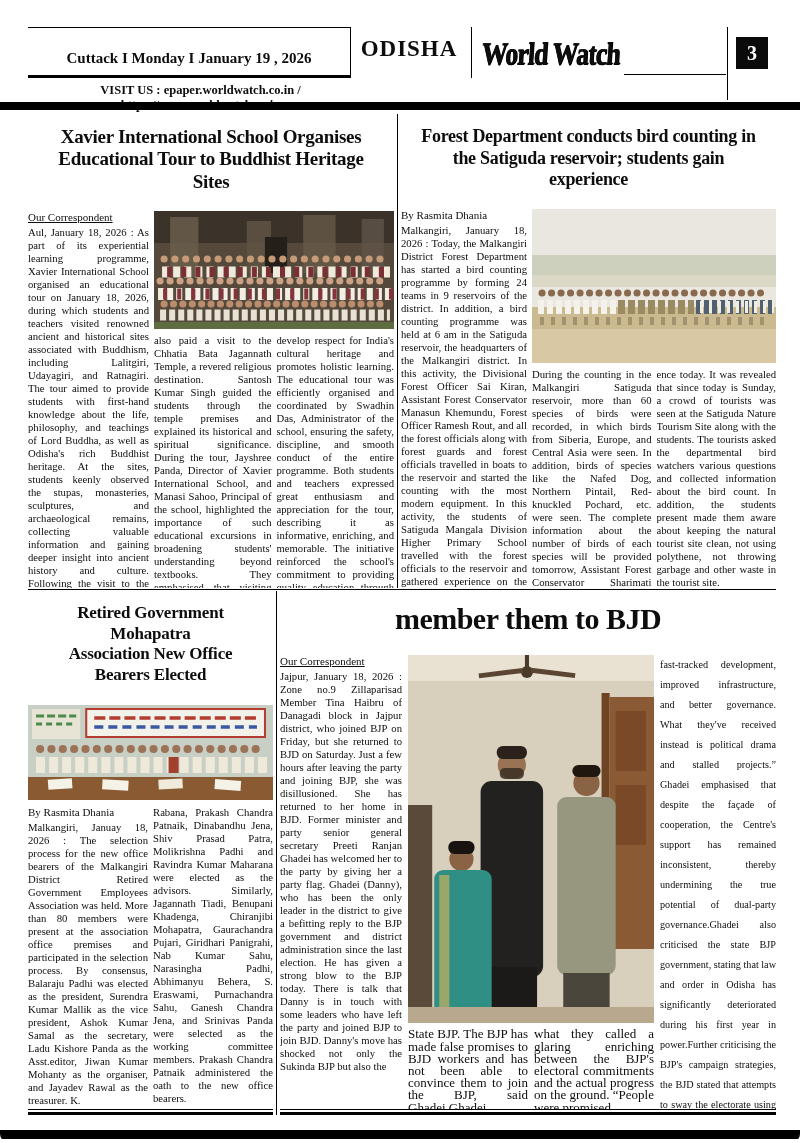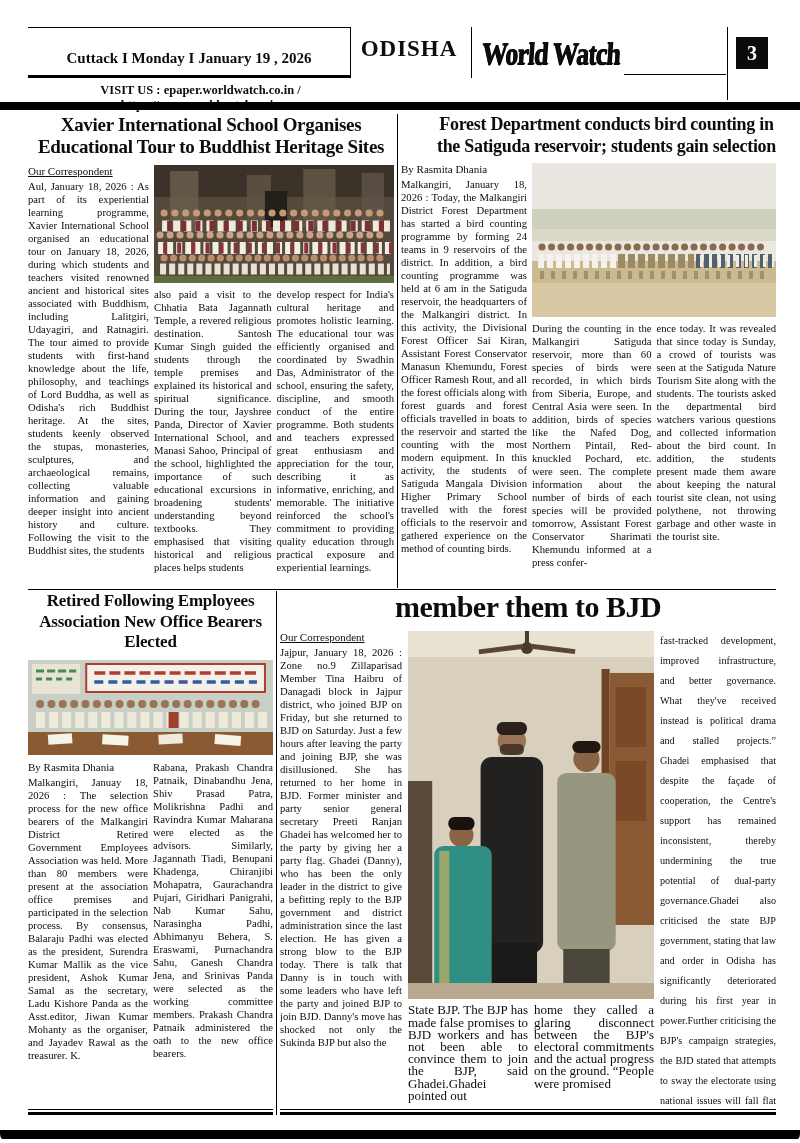--- a/index.html
+++ b/index.html
@@ -23,21 +23,21 @@
   .pagenum { position:absolute; left:736px; top:37px; width:32px; height:32px; background:#0a0a0a; color:#fff;
              font-weight:bold; font-size:20px; display:flex; align-items:center; justify-content:center; }
   .visit { position:absolute; left:28px; top:83px; width:345px; text-align:center; font-weight:bold; font-size:12.5px; }
   .header-bar { position:absolute; left:0; top:102px; width:800px; height:8px; background:#000; }
   
   .content { position:absolute; left:28px; top:114px; width:748px; }
   .top-row { display:flex; height:474px; }
   .bottom-row { display:flex; height:524px; margin-top:1px; }
   .vdiv { width:1px; background:#000; margin:0 3px; flex:none; }
   .hdiv { height:1px; background:#000; margin:1px 0; }
-  h1,h2 { margin:0; font-weight:bold; text-align:center; }
+  h1,h2 { margin:12px; font-weight:bold; text-align:center; }
   .x-title { font-size:19px; line-height:1.18; letter-spacing:-0.3px; }
   .f-title { font-size:18px; line-height:1.2;  letter-spacing:-0.3px; }
   .r-title { font-size:17px; line-height:1.22; letter-spacing:-0.2px; }
   .d-title { font-size:30px; line-height:1.08; letter-spacing:-0.5px; }
   article { display:flex; flex-direction:column; min-width:0; }
   .art-x { width:366px; flex:none; }
   .art-f { flex:1;align-items:flex-end; }
   .art-r { width:245px; flex:none; }
   .art-d { flex:1; }
   .cols { display:flex; gap:5px; margin-top:6px; flex:1; min-height:0; }
@@ -120,21 +120,21 @@
             </div>
           </div>
         </div>
       </article>
 
       <div class="vdiv"></div>
 
       <article class="art-f">
         <h1 class="f-title">
           <div>Forest Department conducts bird counting in</div>
-          <div>the Satiguda reservoir; students gain selection</div>
+          <div>the Satiguda reservoir; students gain experience</div>
         </h1>
         <div class="cols">
           <div class="colnarrow body-text">
             <div class="byline">By Rasmita Dhania</div>
             <span>Malkangiri, January 18, 2026 : Today, the Malkangiri District Forest Department has started a bird counting programme by forming 24 teams in 9 reservoirs of the district. In addition, a bird counting programme was held at 6 am in the Satiguda reservoir, the headquarters of the Malkangiri district. In this activity, the Divisional Forest Officer Sai Kiran, Assistant Forest Conservator Manasun Khemundu, Forest Officer Ramesh Rout, and all the forest officials along with forest guards and forest officials travelled in boats to the reservoir and started the counting with the most modern equipment. In this activity, the students of Satiguda Mangala Division Higher Primary School travelled with the forest officials to the reservoir and gathered experience on the method of counting birds.</span>
           </div>
           <div class="colwrap">
             <figure>
               <svg class="ph" viewBox="0 0 244 154" height="154" preserveAspectRatio="none">
                 <rect width="244" height="154" fill="#e9e7df"></rect>
@@ -158,21 +158,21 @@
         </div>
       </article>
     </section>
 
     <div class="hdiv"></div>
 
     <section class="bottom-row">
 
       <article class="art-r">
         <h2 class="r-title">
-          <div>Retired Following Employees</div>
+          <div>Retired Government Mohapatra</div>
           <div>Association  New Office Bearers Elected</div>
         </h2>
         <figure style="margin:7px 0 6px">
           <svg class="ph" viewBox="0 0 244 95" height="95" preserveAspectRatio="none">
             <rect width="244" height="95" fill="#c8cfc4"></rect>
             <rect x="4" y="4" width="48" height="30" fill="#e7e3d5"></rect>
             <line x1="8" y1="11" x2="48" y2="11" stroke="#4a8a4a" stroke-width="3" stroke-dasharray="8 3"></line>
             <line x1="8" y1="19" x2="48" y2="19" stroke="#4a8a4a" stroke-width="3" stroke-dasharray="6 4"></line>
             <rect x="58" y="4" width="178" height="28" fill="#f2f1ea" stroke="#b23b32" stroke-width="2"></rect>
             <line x1="66" y1="13" x2="228" y2="13" stroke="#b23b32" stroke-width="3.5" stroke-dasharray="11 4"></line>
@@ -236,21 +236,21 @@
 
                 <circle cx="53" cy="204" r="12" fill="#8a6244"></circle>
                 <rect x="40" y="186" width="26" height="13" rx="6" fill="#181210"></rect>
                 <rect x="26" y="215" width="57" height="153" rx="9" fill="#2f8f84"></rect>
                 <rect x="31" y="220" width="10" height="144" fill="#c8b060" opacity="0.7"></rect>
                 <rect y="352" width="244" height="16" fill="#b8a88e"></rect>
               </svg>
             </figure>
             <div class="mini">
               <div class="c body-text">State BJP. The BJP has made false promises to BJD workers and has not been able to convince them to join the BJP, said Ghadei.Ghadei pointed out</div>
-              <div class="c body-text">home they called a glaring disconnect between the BJP's electoral commitments and the actual progress on the ground. “People were promised</div>
+              <div class="c body-text">what they called a glaring enriching between the BJP's electoral commitments and the actual progress on the ground. “People were promised</div>
             </div>
           </div>
           <div class="d-col3 body-text">fast-tracked development, improved infrastructure, and better governance. What they've received instead is political drama and stalled projects.” Ghadei emphasised that despite the façade of cooperation, the Centre's support has remained inconsistent, thereby undermining the true potential of dual-party governance.Ghadei also criticised the state BJP government, stating that law and order in Odisha has significantly deteriorated during his first year in power.Further criticising the BJP's campaign strategies, the BJD stated that attempts to sway the electorate using national issues will fall flat against regional realities and performance metrics.As Odisha approaches the upcoming elections, this exchange between the two political forces is expected to dominate political discourse across constituencies.</div>
         </div>
         <div class="end-rule"></div>
       </article>
     </section>
   </div>
 
   <div class="bottom-bar"></div>

